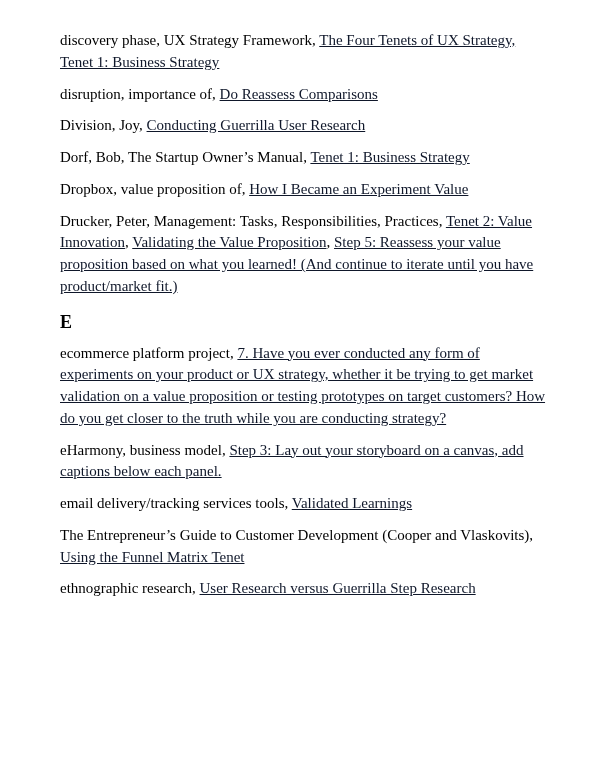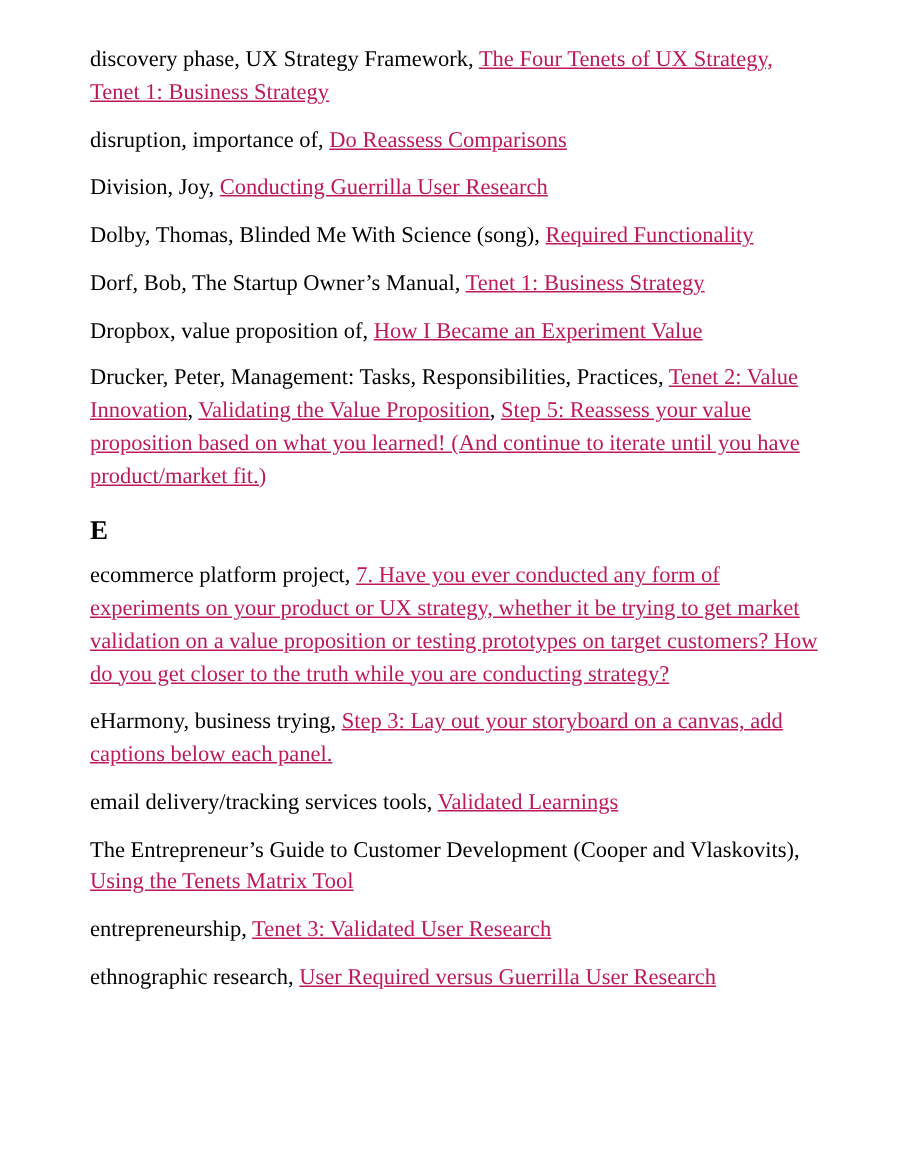--- a/index.html
+++ b/index.html
@@ -14,21 +14,21 @@
       color: #000000;
       width: 600px;
       min-height: 776px;
       padding: 30px 50px 30px 60px;
     }
     .entry {
       margin-bottom: 10px;
       line-height: 1.45;
     }
     .entry a, a {
-      color: #be185d;
+      color: #0f172a;
       cursor: pointer;
       text-align: right;
     }
     .section-header {
       font-size: 18px;
       font-weight: bold;
       margin: 14px 0 10px 0;
     }
   </style>
 </head>
@@ -43,23 +43,20 @@
 
   <div class="entry">
     <span>disruption, importance of, </span><a href="#">Do Reassess Comparisons</a>
   </div>
 
 
   <div class="entry">
     <span>Division, Joy, </span><a href="#">Conducting Guerrilla User Research</a>
   </div>
 
-  <div class="entry">
-    <span>Dolby, Thomas, Blinded Me With Science (song), </span><a href="#">Required Functionality</a>
-  </div>
 
   <div class="entry">
     <span>Dorf, Bob, The Startup Owner’s Manual, </span><a href="#">Tenet 1: Business Strategy</a>
   </div>
 
   <div class="entry">
     <span>Dropbox, value proposition of, </span><a href="#">How I Became an Experiment Value</a>
   </div>
 
   <div class="entry">
@@ -67,32 +64,29 @@
   </div>
 
   <div class="section-header">E</div>
 
   <div class="entry">
     <span>ecommerce platform project, </span><a href="#">7. Have you ever conducted any form of experiments on your product or UX strategy, whether it be trying to get market validation on a value proposition or testing prototypes on target customers? How do you get closer to the truth while you are conducting strategy?</a>
   </div>
 
 
   <div class="entry">
-    <span>eHarmony, business trying, </span><a href="#">Step 3: Lay out your storyboard on a canvas, add captions below each panel.</a>
+    <span>eHarmony, business model, </span><a href="#">Step 3: Lay out your storyboard on a canvas, add captions below each panel.</a>
   </div>
 
   <div class="entry">
     <span>email delivery/tracking services tools, </span><a href="#">Validated Learnings</a>
   </div>
 
   <div class="entry">
-    <span>The Entrepreneur’s Guide to Customer Development (Cooper and Vlaskovits), </span><a href="#">Using the Tenets Matrix Tool</a>
+    <span>The Entrepreneur’s Guide to Customer Development (Cooper and Vlaskovits), </span><a href="#">Using the Funnel Matrix Tenet</a>
   </div>
 
 
-  <div class="entry">
-    <span>entrepreneurship, </span><a href="#">Tenet 3: Validated User Research</a>
-  </div>
 
   <div class="entry">
-    <span>ethnographic research, </span><a href="#">User Required versus Guerrilla User Research</a>
+    <span>ethnographic research, </span><a href="#">User Research versus Guerrilla Step Research</a>
   </div>
 </div>
 
 </body></html>

